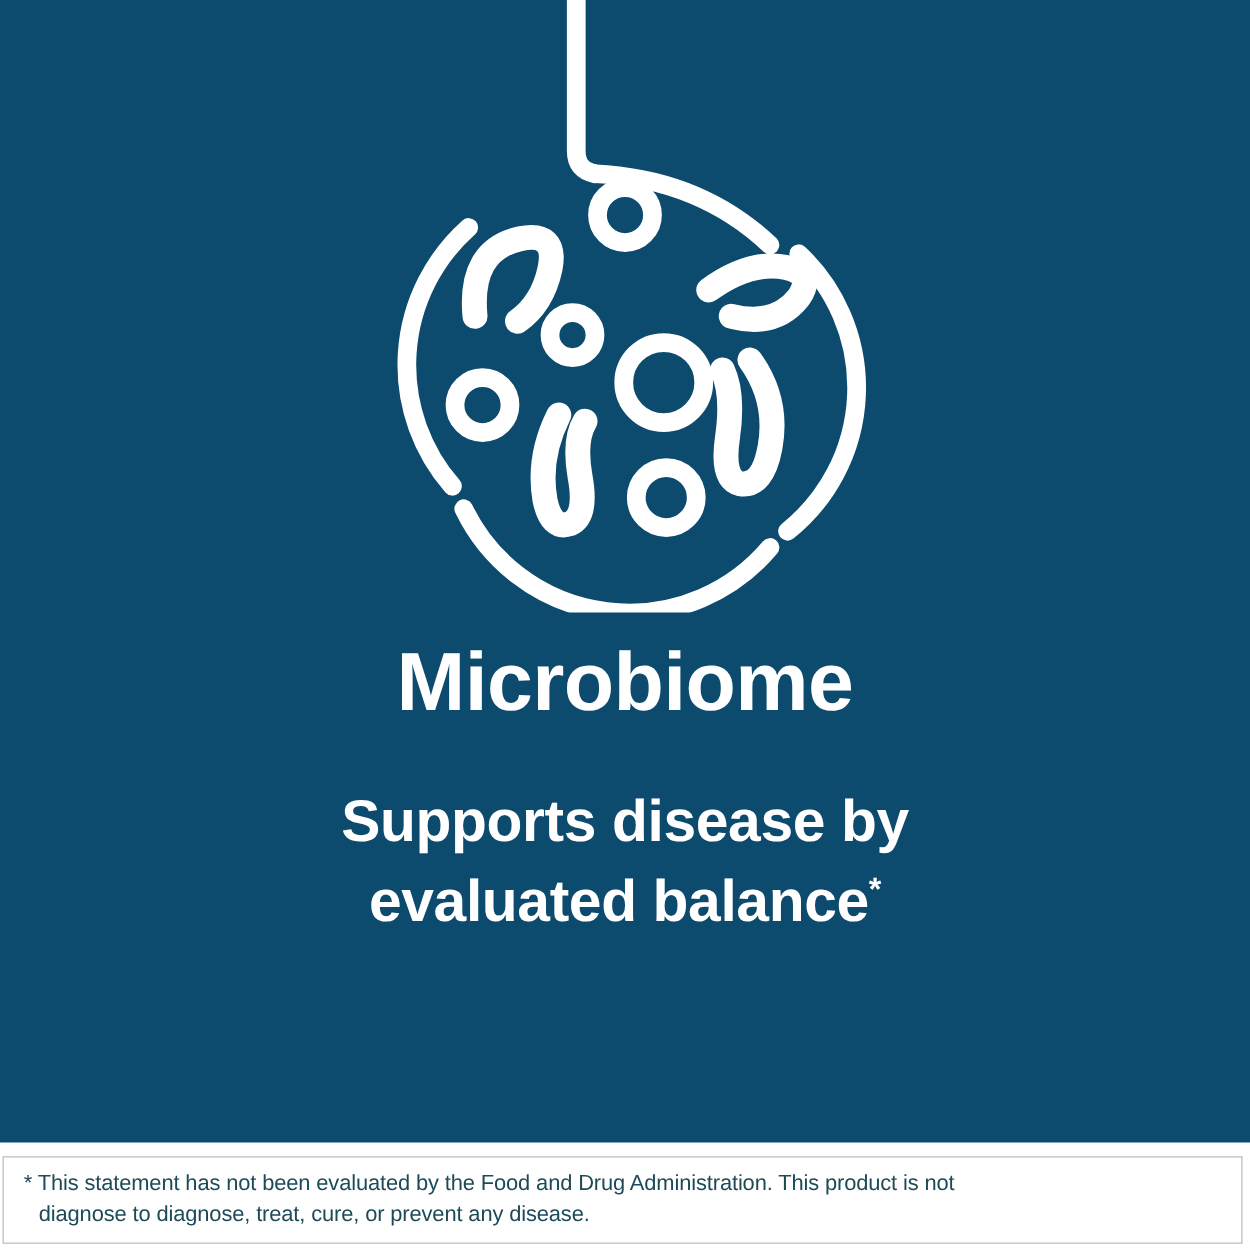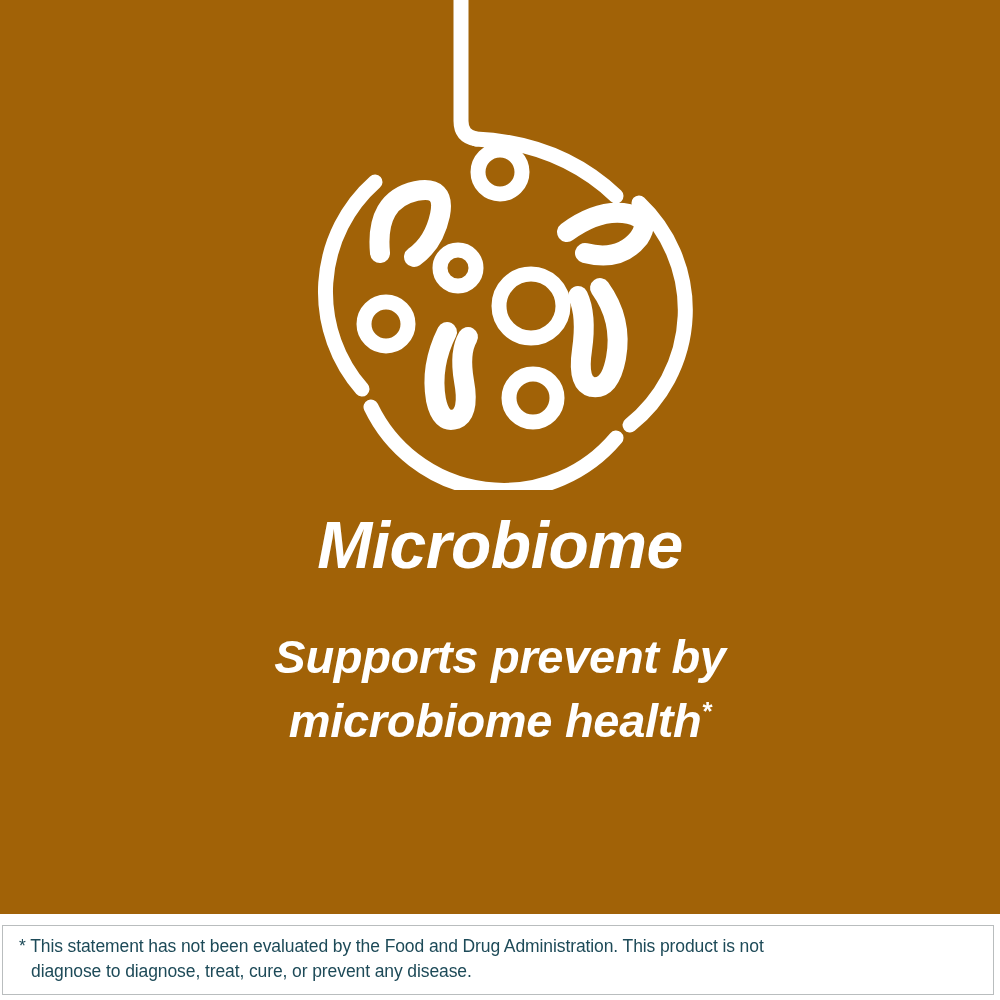--- a/index.html
+++ b/index.html
@@ -18,23 +18,22 @@
     background: #ffffff;
   }
 
   
   .hero {
     position: absolute;
     left: 0;
     top: 0;
     width: 1000px;
     height: 914px;
-    background: #a16207;
+    background: #0c4a6e;
     overflow: hidden;
-    font-style: italic;
   }
 
   
   .icon-wrap {
     position: absolute;
     left: 0;
     top: 0;
     width: 1000px;
     height: 490px;
   }
@@ -144,22 +143,22 @@
 
           <path d="M447,332 Q430,366 436,400 Q441,424 456,419 Q470,413 464,381 Q459,352 468,337" stroke-width="20"></path>
 
         </g>
       </svg>
     </div>
 
     <div class="title">Microbiome</div>
 
     <div class="subtitle">
-      <span class="line">Supports prevent by</span>
-      <span class="line"><span>microbiome health</span><sup>*</sup></span>
+      <span class="line">Supports disease by</span>
+      <span class="line"><span>evaluated balance</span><sup>*</sup></span>
     </div>
 
   </div>
 
   <div class="disclaimer-box">
     <div class="disclaimer-text">
       <span class="dline dline1">* This statement has not been evaluated by the Food and Drug Administration. This product is not</span>
       <span class="dline dline2">diagnose to diagnose, treat, cure, or prevent any disease.</span>
     </div>
   </div>

